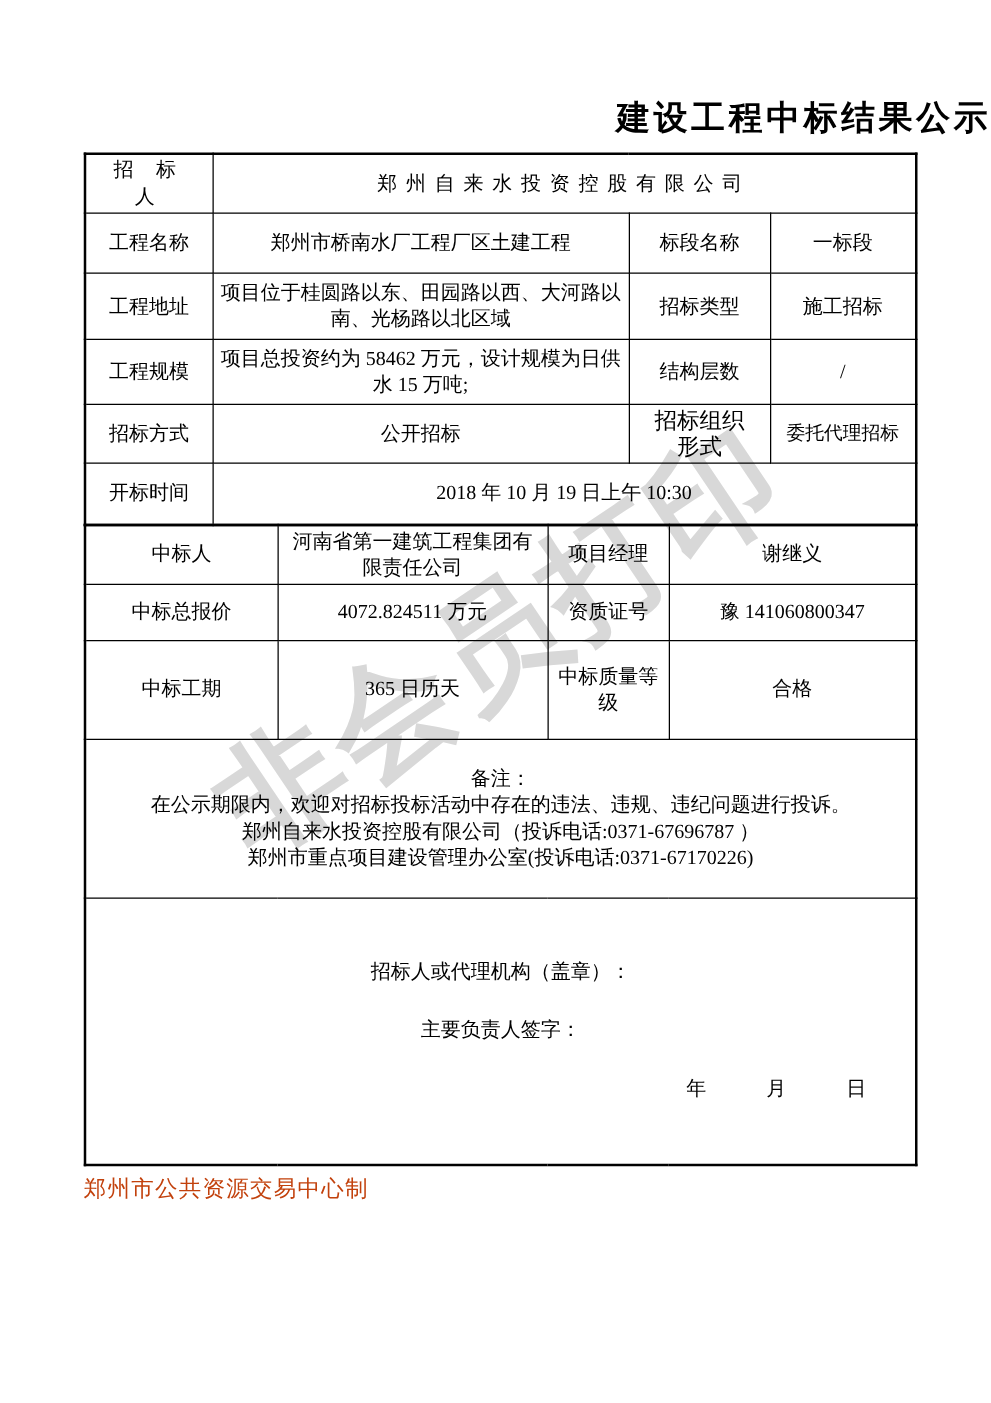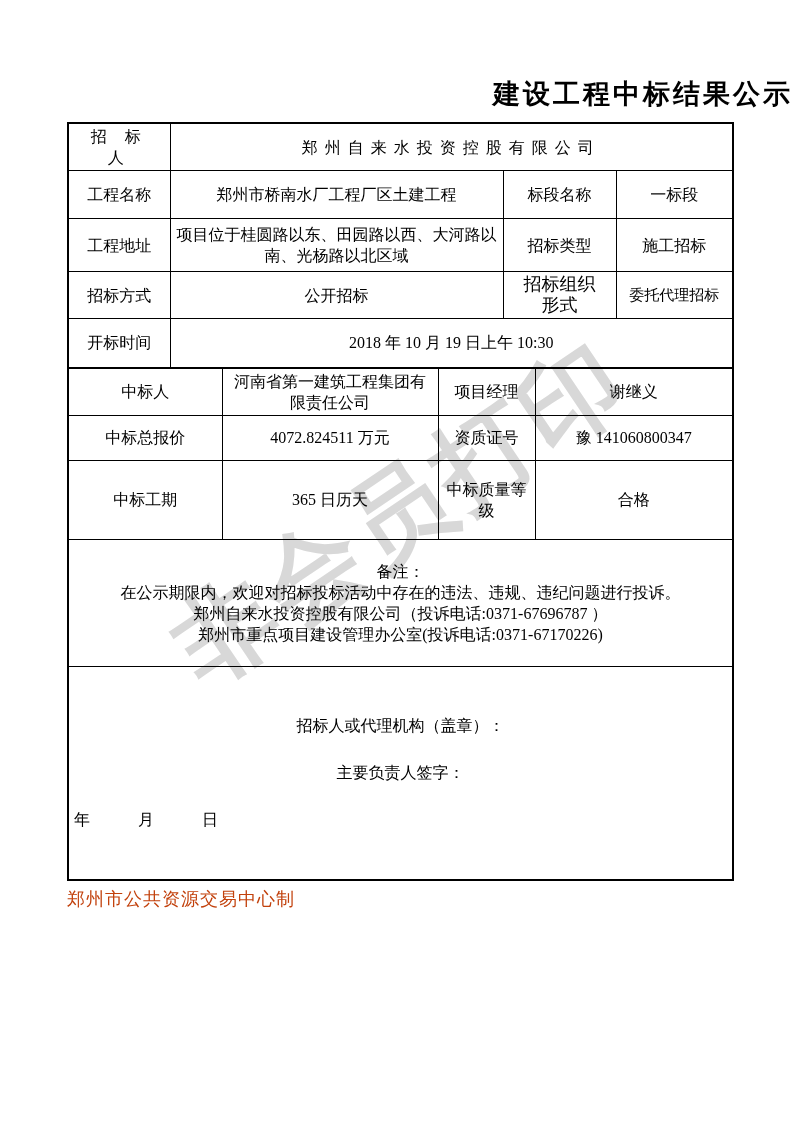--- a/index.html
+++ b/index.html
@@ -50,21 +50,21 @@
     line-height: 25px;
     font-size: 15.5px;
   }
   td.sig-cell {
     text-align: left;
     vertical-align: top;
     padding: 55px 12px 4px 12px;
     font-size: 16px;
   }
   .sig-line2 { margin-top: 26px; }
-  .sig-date  { margin-top: 26px; text-align: left; padding-right: 34px; }
+  .sig-date  { margin-top: 26px; text-align: right; padding-right: 34px; }
   .doc-footer {
     width: 665px;
     margin-left: 67px;
     margin-top: 6px;
     text-align: left;
     font-size: 18px;
     color: #c2410c;
     letter-spacing: 1px;
   }
   .watermark {
@@ -110,20 +110,26 @@
       <td>工程名称</td>
       <td>郑州市桥南水厂工程厂区土建工程</td>
       <td>标段名称</td>
       <td>一标段</td>
     </tr>
     <tr style="height:53px">
       <td>工程地址</td>
       <td>项目位于桂圆路以东、田园路以西、大河路以南、光杨路以北区域</td>
       <td>招标类型</td>
       <td>施工招标</td>
+    </tr>
+    <tr style="height:52px">
+      <td>工程规模</td>
+      <td>项目总投资约为 58462 万元，设计规模为日供水 15 万吨;</td>
+      <td>结构层数</td>
+      <td>/</td>
     </tr>
     <tr style="height:42px">
       <td>招标方式</td>
       <td>公开招标</td>
       <td style="font-size:18px;padding:2px 15px;">招标组织形式</td>
       <td style="font-size:15px;padding:2px 1px;">委托代理招标</td>
     </tr>
     <tr style="height:49px">
       <td>开标时间</td>
       <td colspan="3" class="center-to-table">2018 年 10 月 19 日上午 10:30</td>

